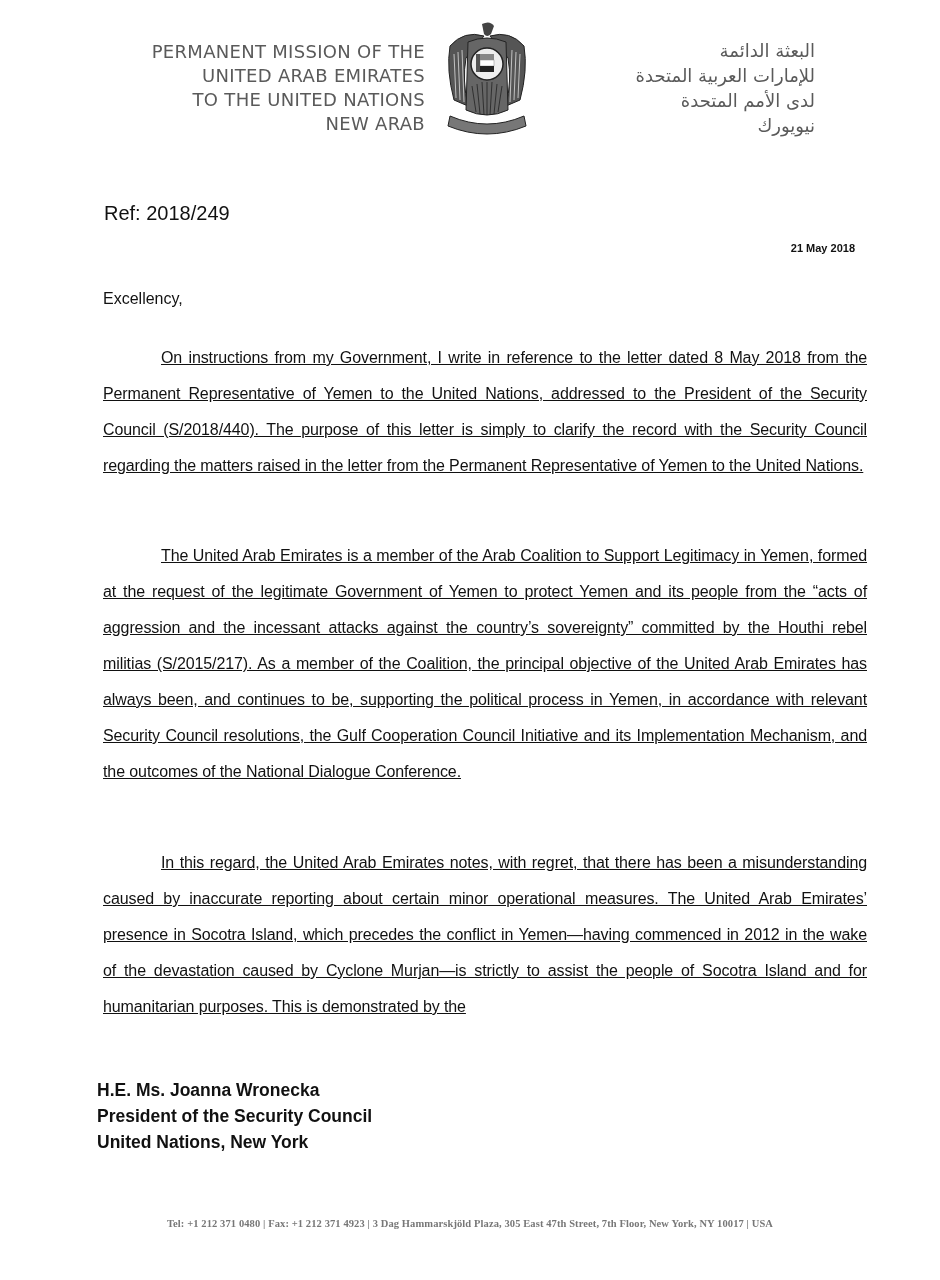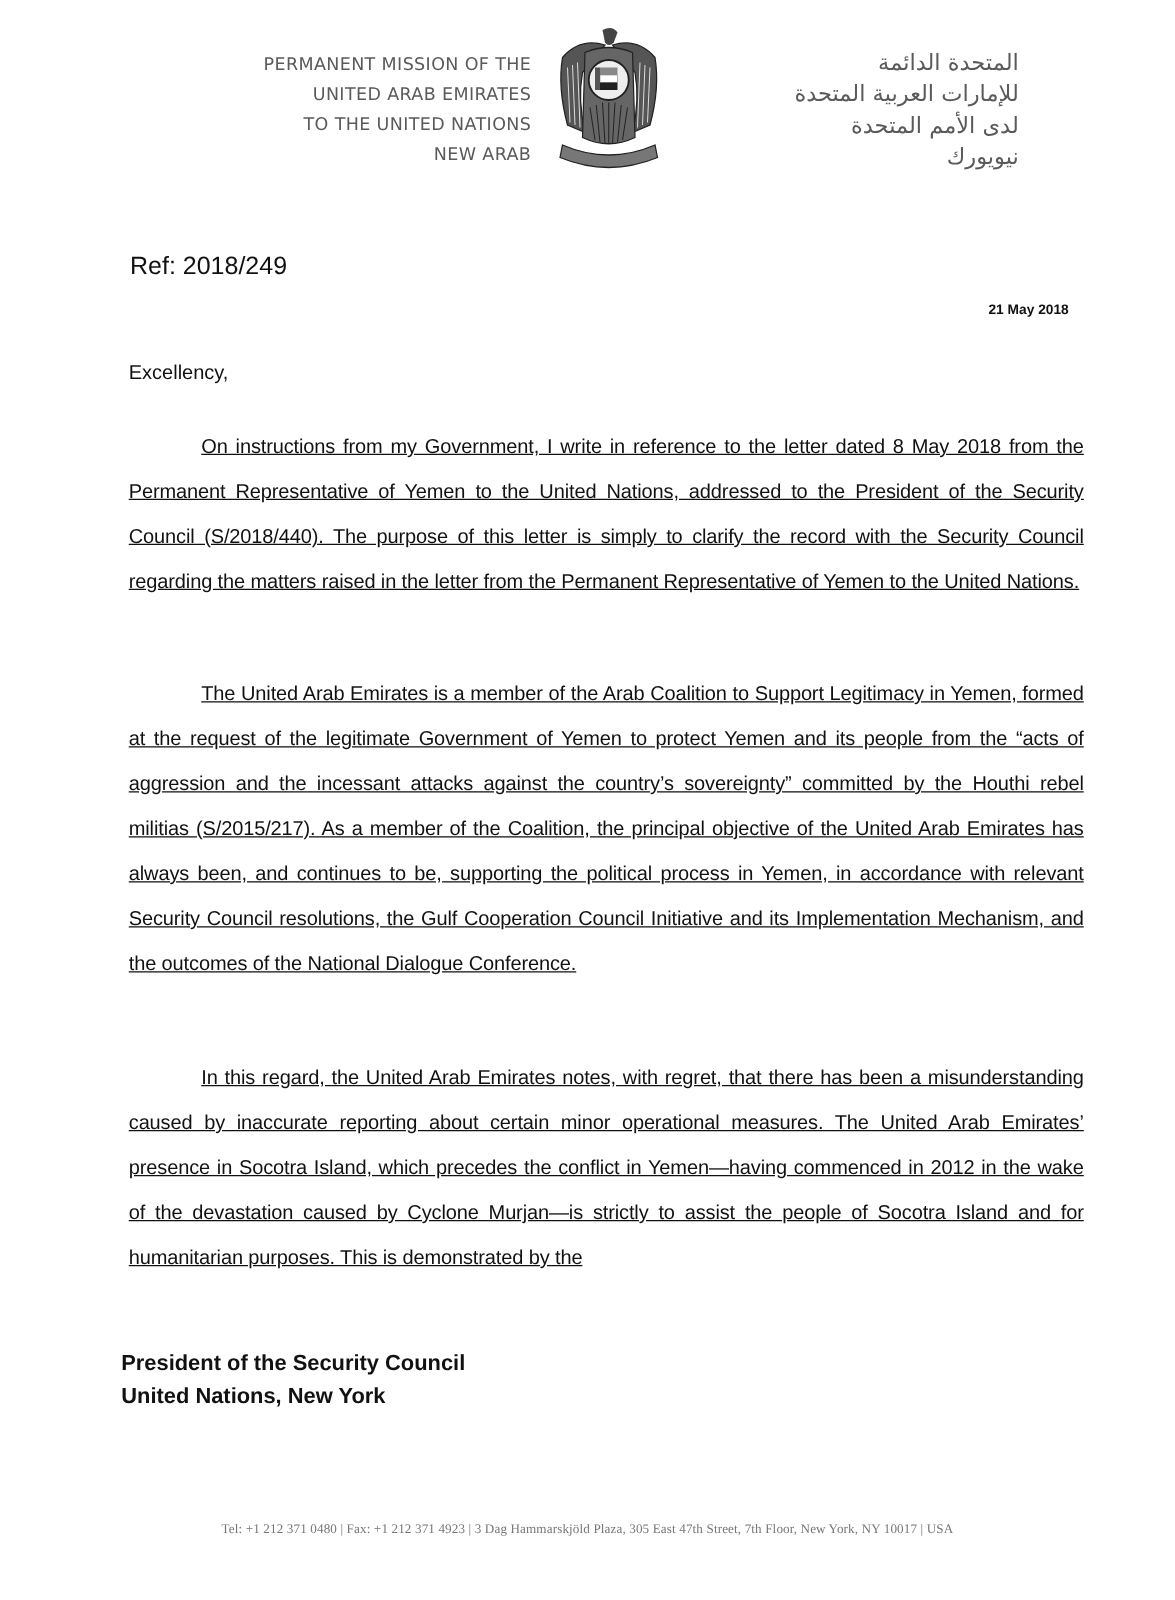--- a/index.html
+++ b/index.html
@@ -1,31 +1,31 @@
 <!DOCTYPE html>
 <html><head>
 <meta charset="utf-8">
 <style>
   html, body { margin: 0; padding: 0; background: #ffffff; }
   body { width: 940px; height: 1280px; position: relative; overflow: hidden; color: #111; font-family: "Liberation Sans", sans-serif; }
-  .letterhead-en { position: absolute; top: 40px; right: 515px; text-align: right; color: #5a5a5a; font-family: "DejaVu Sans", sans-serif; font-size: 14px; line-height: 24px; letter-spacing: 0.3px; margin-left: 45px; }
+  .letterhead-en { position: absolute; top: 40px; right: 515px; text-align: right; color: #5a5a5a; font-family: "DejaVu Sans", sans-serif; font-size: 18px; line-height: 24px; letter-spacing: 0.3px; margin-left: 45px; }
   .letterhead-en div { white-space: nowrap; }
   .emblem { position: absolute; left: 444px; top: 20px; width: 86px; height: 120px; }
   .letterhead-ar { position: absolute; top: 38px; left: 545px; color: #5a5a5a; font-family: "DejaVu Sans", sans-serif; font-size: 18px; line-height: 25px; direction: rtl; text-align: right; width: 270px; }
   .letterhead-ar div { white-space: nowrap; }
   .ref { position: absolute; left: 104px; top: 170px; font-weight: normal; font-size: 20px; margin-top: 32px; }
   .date { position: absolute; right: 85px; top: 242px; font-weight: bold; font-size: 11px; }
   .salutation { position: absolute; left: 103px; top: 290px; font-size: 16px; }
   .body-text { position: absolute; left: 103px; width: 764px; font-size: 16px; line-height: 36px; text-align: justify; letter-spacing: -0.1px; }
   .body-text p { margin: 0; text-indent: 58px; text-decoration: underline; }
   .p1 { top: 340px; }
   .p2 { top: 538px; }
   .p3 { top: 845px; }
   .addressee { position: absolute; left: 97px; top: 1077px; font-weight: bold; font-size: 17.5px; line-height: 26px; }
-  .footer { position: absolute; left: 0; width: 940px; top: 1218px; text-align: center; font-family: "Liberation Serif", serif; font-size: 10.5px; color: #777; letter-spacing: 0.1px; }
+  .footer { position: absolute; left: 0; width: 940px; top: 1218px; text-align: center; font-family: "Liberation Serif", serif; font-size: 10.5px; color: #777; letter-spacing: 0.1px; font-weight: bold; }
 </style>
 </head>
 <body>
 
 <div class="letterhead-en">
   <div>PERMANENT MISSION OF THE</div>
   <div>UNITED ARAB EMIRATES</div>
   <div>TO THE UNITED NATIONS</div>
   <div>NEW ARAB</div>
 </div>
@@ -63,38 +63,39 @@
       <path d="M48 62 L46 95"></path>
         <path d="M53 64 L50 94"></path>
         <path d="M58 66 L54 92"></path>
     </g>
 
     <path d="M6 96 Q43 112 80 96 L82 106 Q43 122 4 106 Z" fill="#777" stroke="#222" stroke-width="1"></path>
   </svg>
 </div>
 
 <div class="letterhead-ar">
-  <div>المتحدة الدائمة</div>
+  <div>البعثة الدائمة</div>
   <div>للإمارات العربية المتحدة</div>
   <div>لدى الأمم المتحدة</div>
   <div>نيويورك</div>
 </div>
 
 <div class="ref">Ref: 2018/249</div>
 <div class="date">21 May 2018</div>
 <div class="salutation">Excellency,</div>
 
 <div class="body-text p1">
   <p>On instructions from my Government, I write in reference to the letter dated 8 May 2018 from the Permanent Representative of Yemen to the United Nations, addressed to the President of the Security Council (S/2018/440). The purpose of this letter is simply to clarify the record with the Security Council regarding the matters raised in the letter from the Permanent Representative of Yemen to the United Nations.</p>
 </div>
 <div class="body-text p2">
   <p>The United Arab Emirates is a member of the Arab Coalition to Support Legitimacy in Yemen, formed at the request of the legitimate Government of Yemen to protect Yemen and its people from the “acts of aggression and the incessant attacks against the country’s sovereignty” committed by the Houthi rebel militias (S/2015/217). As a member of the Coalition, the principal objective of the United Arab Emirates has always been, and continues to be, supporting the political process in Yemen, in accordance with relevant Security Council resolutions, the Gulf Cooperation Council Initiative and its Implementation Mechanism, and the outcomes of the National Dialogue Conference.</p>
 </div>
 <div class="body-text p3">
   <p>In this regard, the United Arab Emirates notes, with regret, that there has been a misunderstanding caused by inaccurate reporting about certain minor operational measures. The United Arab Emirates’ presence in Socotra Island, which precedes the conflict in Yemen—having commenced in 2012 in the wake of the devastation caused by Cyclone Murjan—is strictly to assist the people of Socotra Island and  for humanitarian purposes. This is demonstrated by the</p>
 </div>
 
 <div class="addressee">
+  <div>H.E. Ms. Joanna Wronecka</div>
   <div>President of the Security Council</div>
   <div>United Nations, New York</div>
 </div>
 
 <div class="footer">Tel: +1 212 371 0480 | Fax: +1 212 371 4923 | 3 Dag Hammarskjöld Plaza, 305 East 47th Street, 7th Floor, New York, NY 10017 | USA</div>
 
 </body></html>

